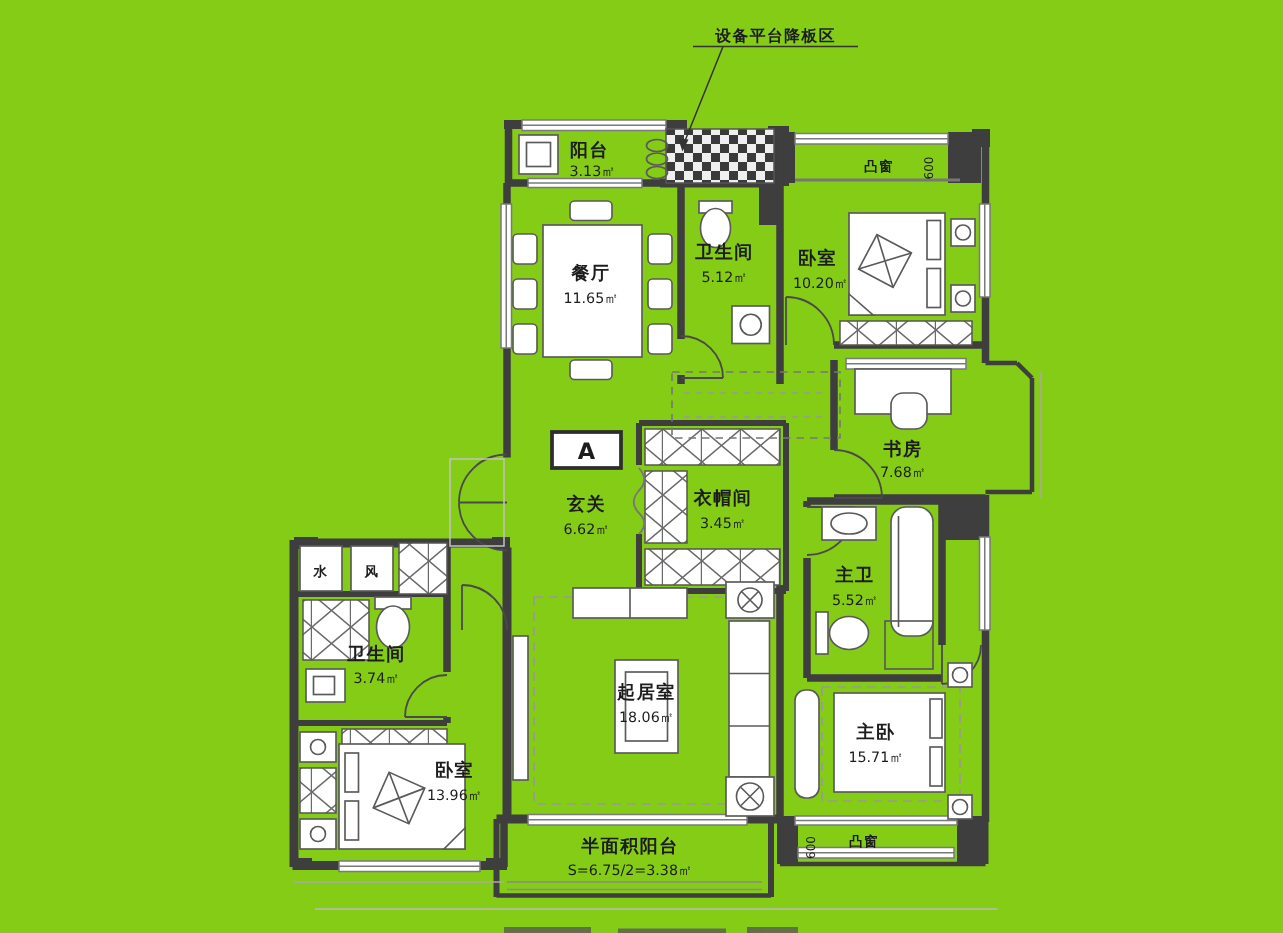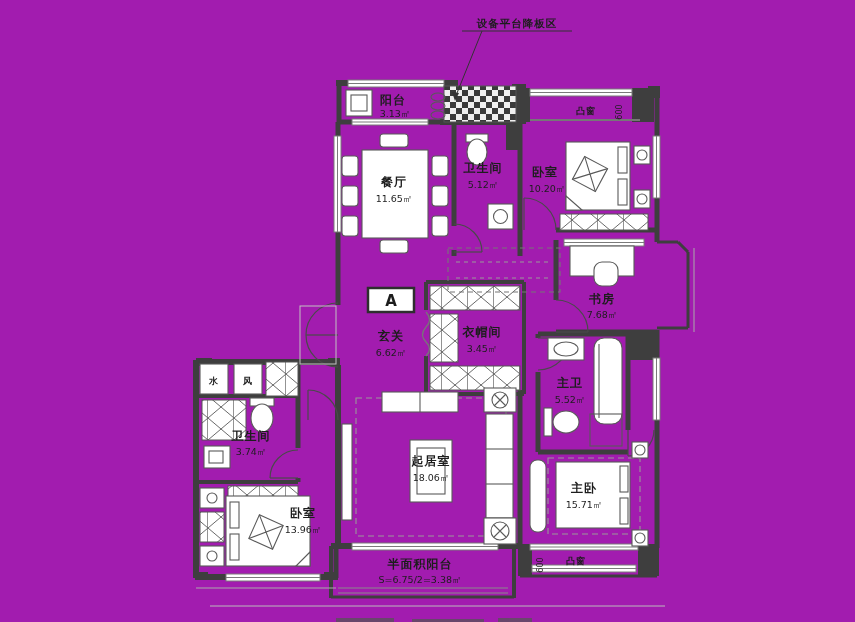--- a/index.html
+++ b/index.html
@@ -1,17 +1,17 @@
 <!DOCTYPE html>
 <html><head>
 <meta charset="utf-8">
 <style>
   html,body{margin:0;padding:0;background:#ffffff;}
   .stage{
-    position:relative;width:855px;height:622px;background:#a21caf;
+    position:relative;width:855px;height:622px;background:#84cc16;
     font-family:"DejaVu Sans",sans-serif;overflow:hidden;
   }
   svg{position:absolute;left:0;top:0;}
   text{fill:#1d1d1d;font-family:"DejaVu Sans",sans-serif;}
   .room-name{font-size:12px;font-weight:bold;letter-spacing:1px;}
   .room-area{font-size:9.5px;}
   .tiny{font-size:9px;font-weight:bold;letter-spacing:1px;}
   .dim{font-size:8px;}
   .anno{font-size:10.5px;font-weight:bold;letter-spacing:1px;}
   .unit{font-size:15px;font-weight:bold;}

